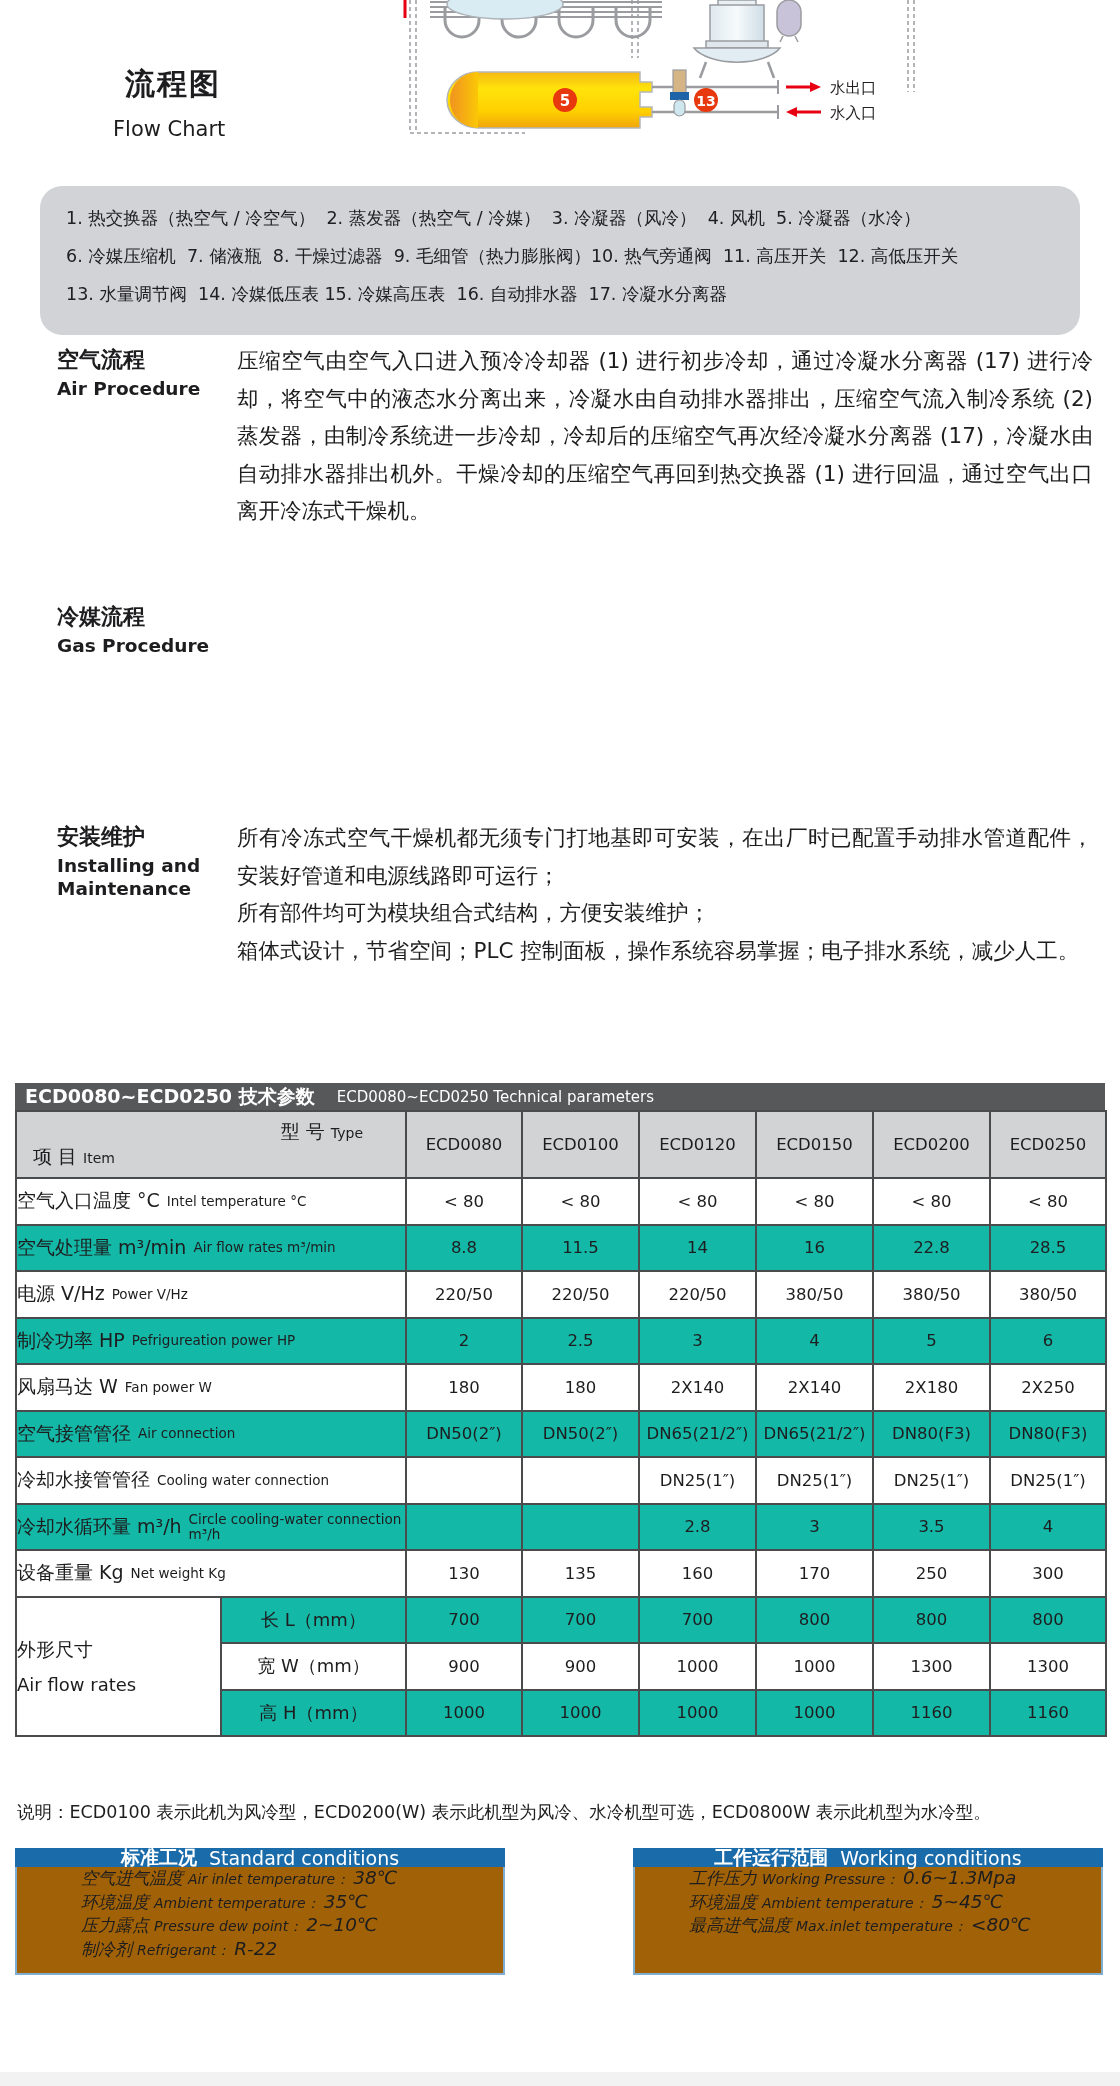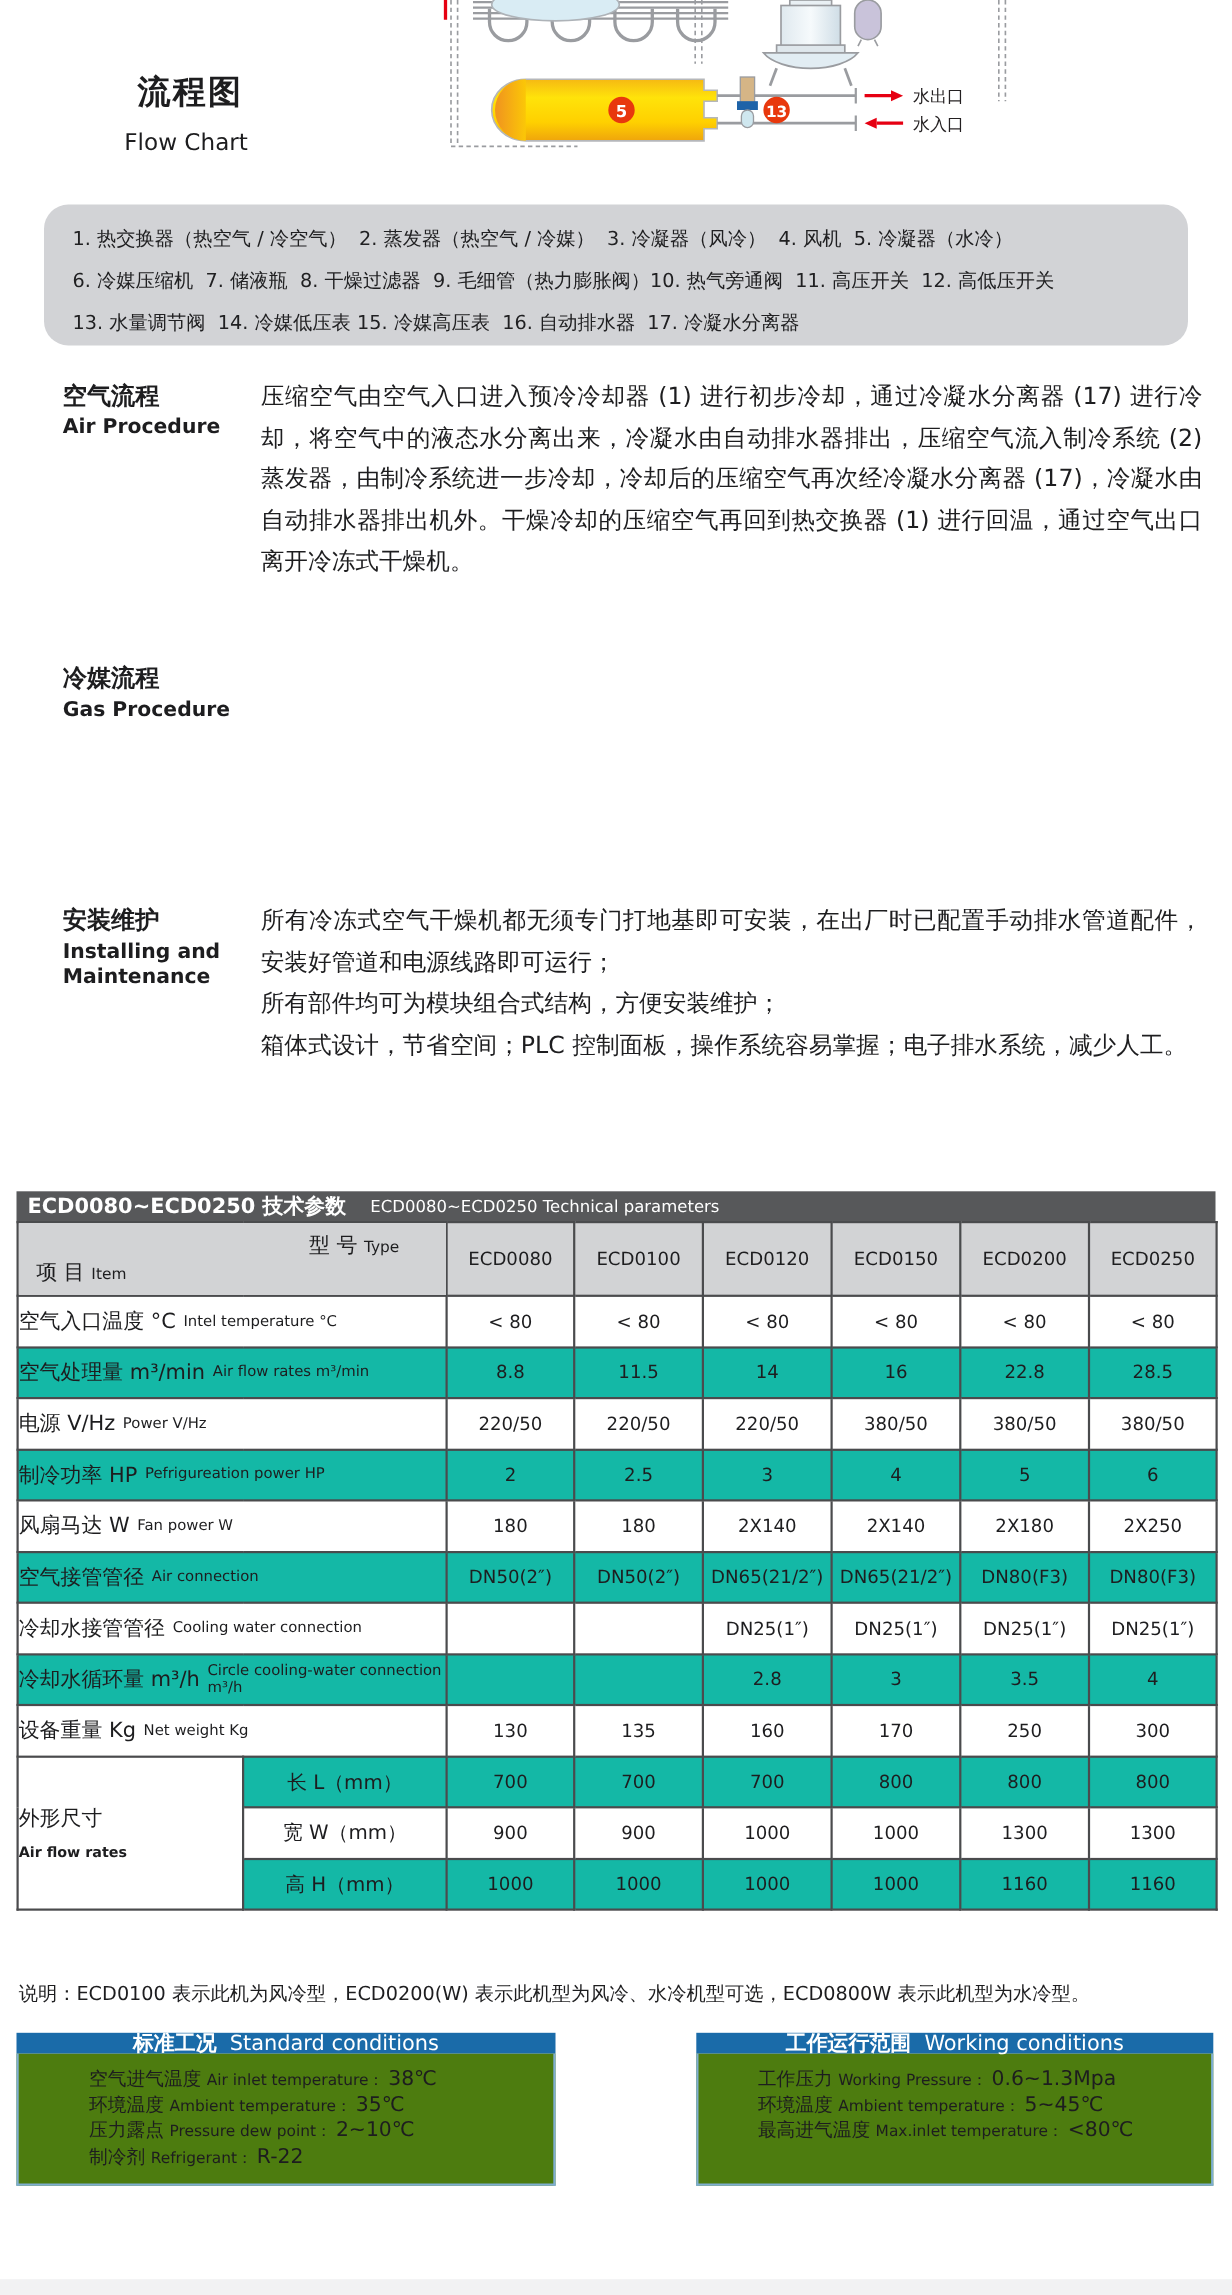--- a/index.html
+++ b/index.html
@@ -5,21 +5,21 @@
   html,body{margin:0;padding:0;background:#fff;}
   .page{position:relative;width:1120px;height:2086px;background:#ffffff;overflow:hidden;
         font-family:"DejaVu Sans","Liberation Sans",sans-serif;color:#1d1d1f;}
   
   .flow-title{position:absolute;left:113px;top:52px;}
   .flow-title h1{margin:12px;font-size:30px;font-weight:bold;letter-spacing:2px;}
   .flow-title .en{font-size:21px;margin-top:2px;}
   .diagram{position:absolute;left:310px;top:0;width:610px;height:145px;}
   
   .legend-box{position:absolute;left:40px;top:186px;width:988px;height:113px;
-      background:#d2d3d6;border-radius:22px;padding:13px 26px 2px 26px;}
+      background:#d2d3d6;border-radius:22px;padding:13px 26px 23px 26px;}
   .legend-line{font-size:17.5px;line-height:38px;white-space:pre-wrap;color:#202022;}
   
   .sec-head{position:absolute;left:57px;width:172px;}
   .sec-head .zh{font-size:22px;font-weight:bold;}
   .sec-head .en{font-size:18.5px;font-weight:bold;line-height:23px;margin-top:2px;}
   .sec-body{position:absolute;left:237px;width:856px;}
   .sec-body p{margin:0;font-size:21.5px;line-height:37.6px;text-align:justify;text-align-last:left;}
   #sec-air-head{top:345px;} #sec-air-body{top:342px;}
   #sec-gas-head{top:602px;} #sec-gas-body{top:599px;}
   #sec-install-head{top:822px;} #sec-install-body{top:819px;}
@@ -42,32 +42,32 @@
   .c-type{position:absolute;right:42px;top:7px;}
   .c-zh{font-size:19px;} .c-en{font-size:14px;margin-left:6px;}
   tr.shade td{background:#14b8a6;}
   td.label{padding-left:16px;}
   td.label .wrap{display:flex;align-items:center;gap:7px;}
   .lab-zh{font-size:19px;white-space:nowrap;}
   .lab-en{font-size:13.5px;line-height:15px;}
   td.val{text-align:center;font-size:16.5px;}
   td.group{background:#fff !important;padding-left:14px;vertical-align:middle;}
   td.group .lab-zh{font-size:19px;display:block;}
-  td.group .grp-en{font-size:13px;display:block;margin-top:11px;font-weight:bold;}
+  td.group .grp-en{font-size:18px;display:block;margin-top:11px;}
   td.sub{text-align:center;font-size:18px;}
   
   .note{position:absolute;left:17px;top:1782px;font-size:17.5px;}
   .cond-box{position:absolute;top:1848px;}
   #cond-standard{left:15px;width:490px;}
   #cond-working{left:633px;width:470px;}
   .cond-head{height:19px;background:#1a6ba9;color:#fff;display:flex;align-items:center;
       justify-content:center;gap:12px;}
   .cond-head .zh{font-size:19px;font-weight:bold;}
   .cond-head .en{font-size:19px;}
-  .cond-body{border:2px solid #7faed2;border-top:none;height:106px;padding-top:12px;background:#4d7c0f;}
+  .cond-body{border:2px solid #7faed2;border-top:none;height:106px;background:#a16207;font-style:italic;}
   #cond-standard .cond-body{padding-left:64px;}
   #cond-working .cond-body{padding-left:54px;}
   .cond-line{line-height:22.5px;white-space:nowrap;}
   .cl-zh{font-size:17px;}
   .cl-en{font-size:14px;margin-left:5px;}
   .cl-val{font-size:18.5px;margin-left:4px;}
   .footer-note{position:absolute;left:15px;top:2022px;font-size:16.5px;}
   .bottom-strip{position:absolute;left:0;top:2072px;width:1120px;height:14px;background:#f2f2f3;}
 </style>
 </head>

